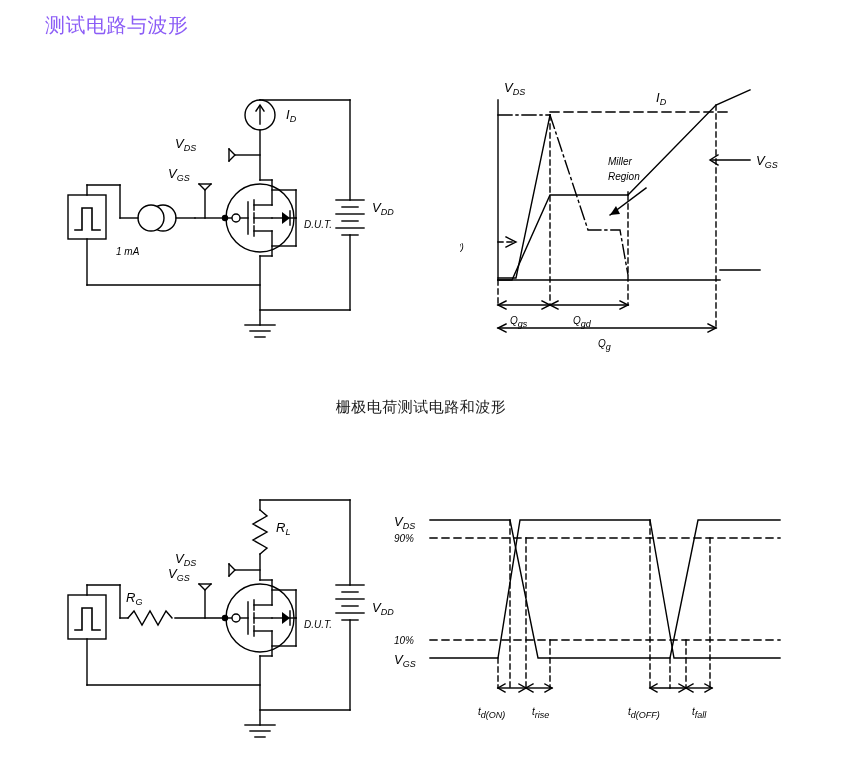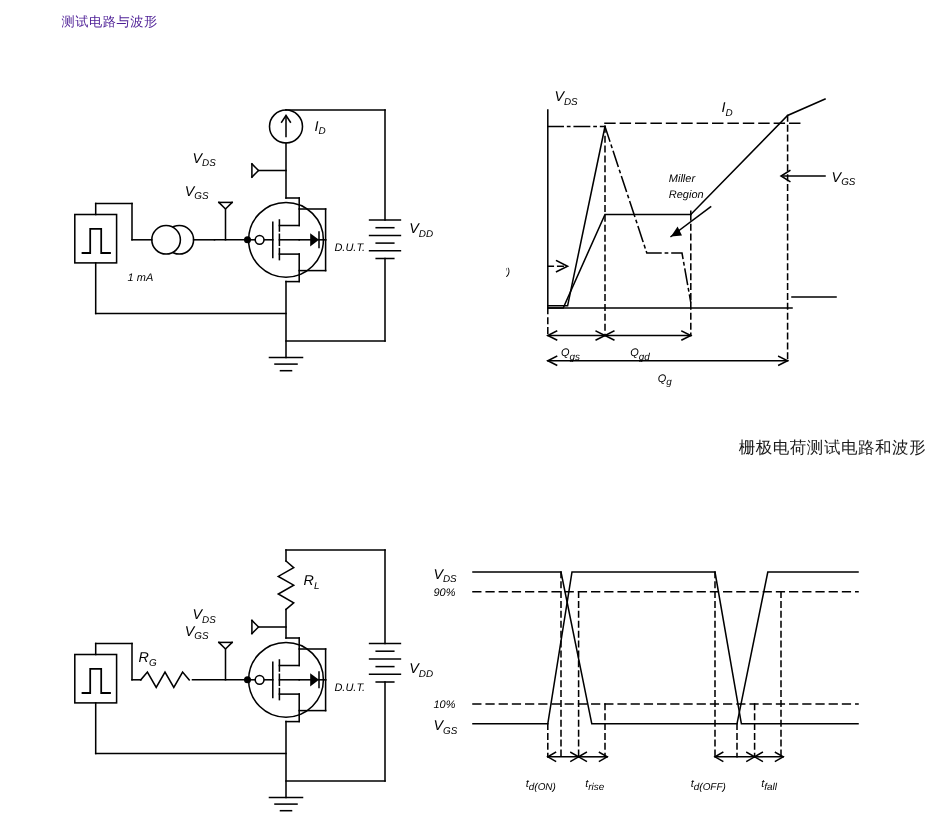--- a/index.html
+++ b/index.html
@@ -10,31 +10,31 @@
   body {
     width: 842px;
     height: 761px;
     font-family: "Liberation Sans", sans-serif;
     color: #000000;
     position: relative;
     overflow: hidden;
   }
   .page-title {
     position: absolute;
-    left: 56px;
+    left: 45px;
     top: 12px;
-    font-size: 12px;
+    font-size: 20px;
     font-family: "Liberation Serif", serif;
-    color: #4c1d95;
+    color: #8b5cf6;
     letter-spacing: 0.5px;
   }
   .section-caption {
     position: absolute;
     width: 842px;
-    text-align: right;
+    text-align: center;
     font-size: 15px;
     font-family: "Liberation Serif", serif;
     color: #1a1a1a;
     letter-spacing: 0.5px;
   }
   #caption-gate-charge { top: 398px; left: 0; }
   .fig {
     position: absolute;
     font-style: italic;
   }

